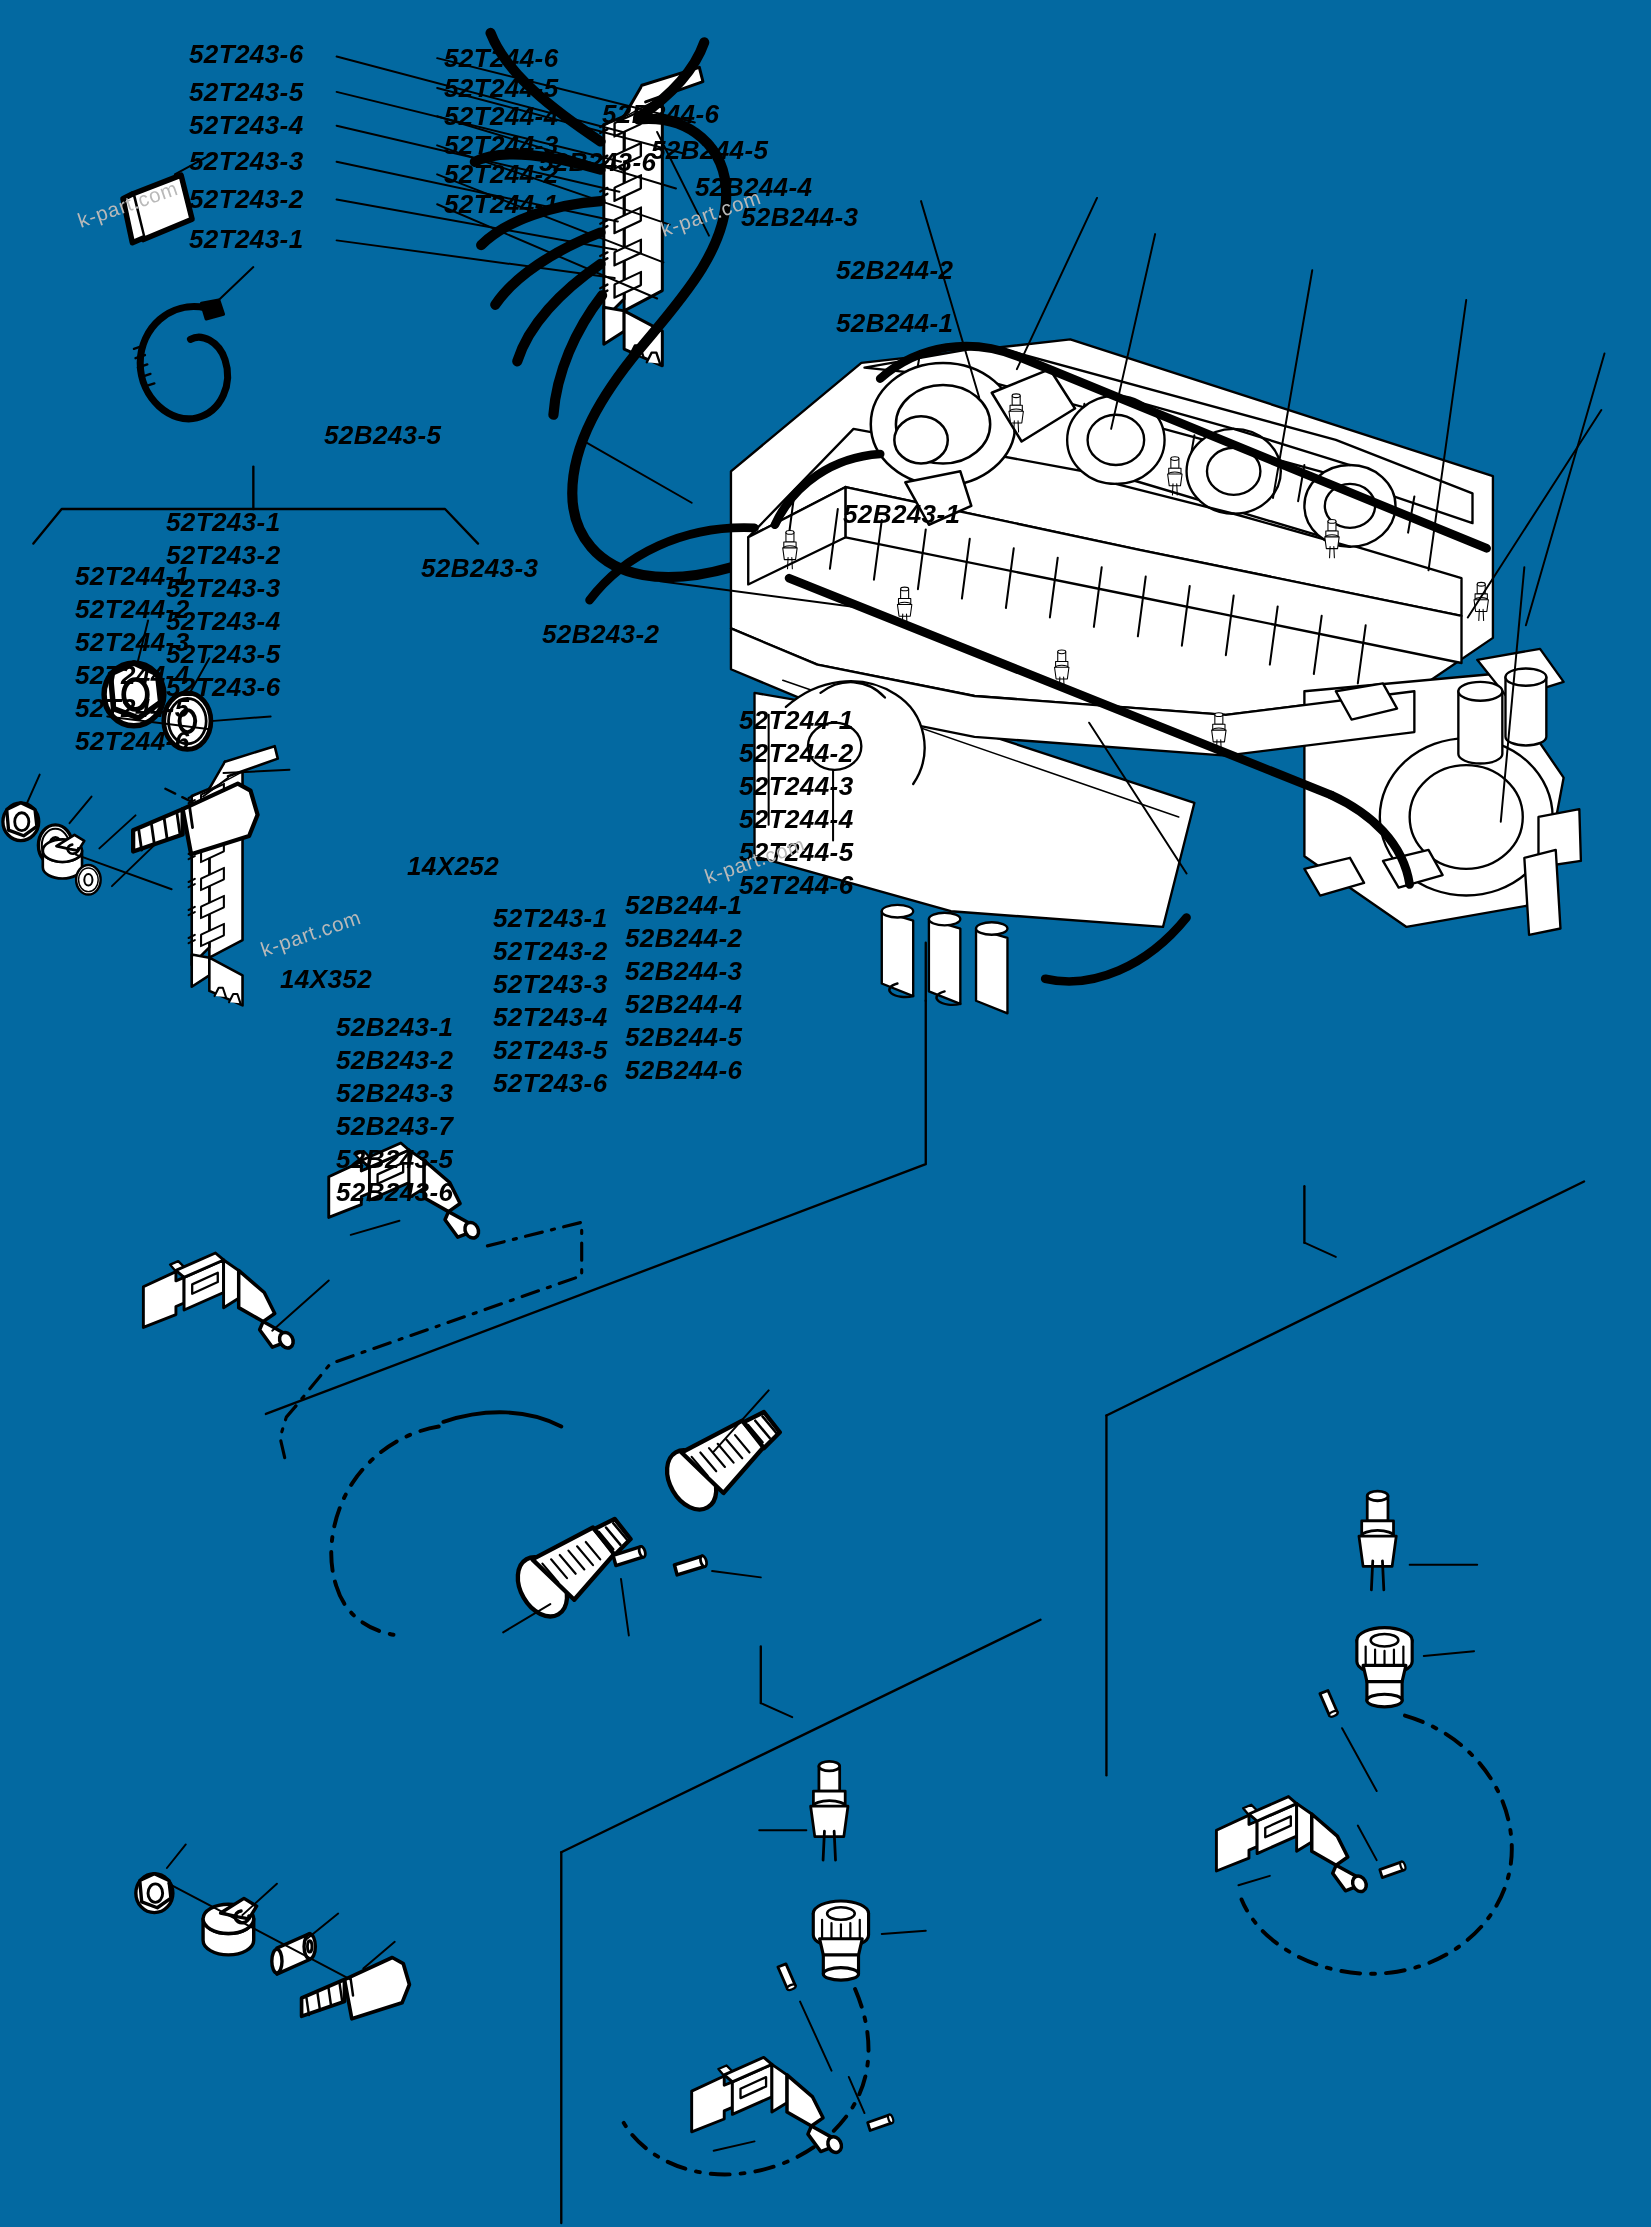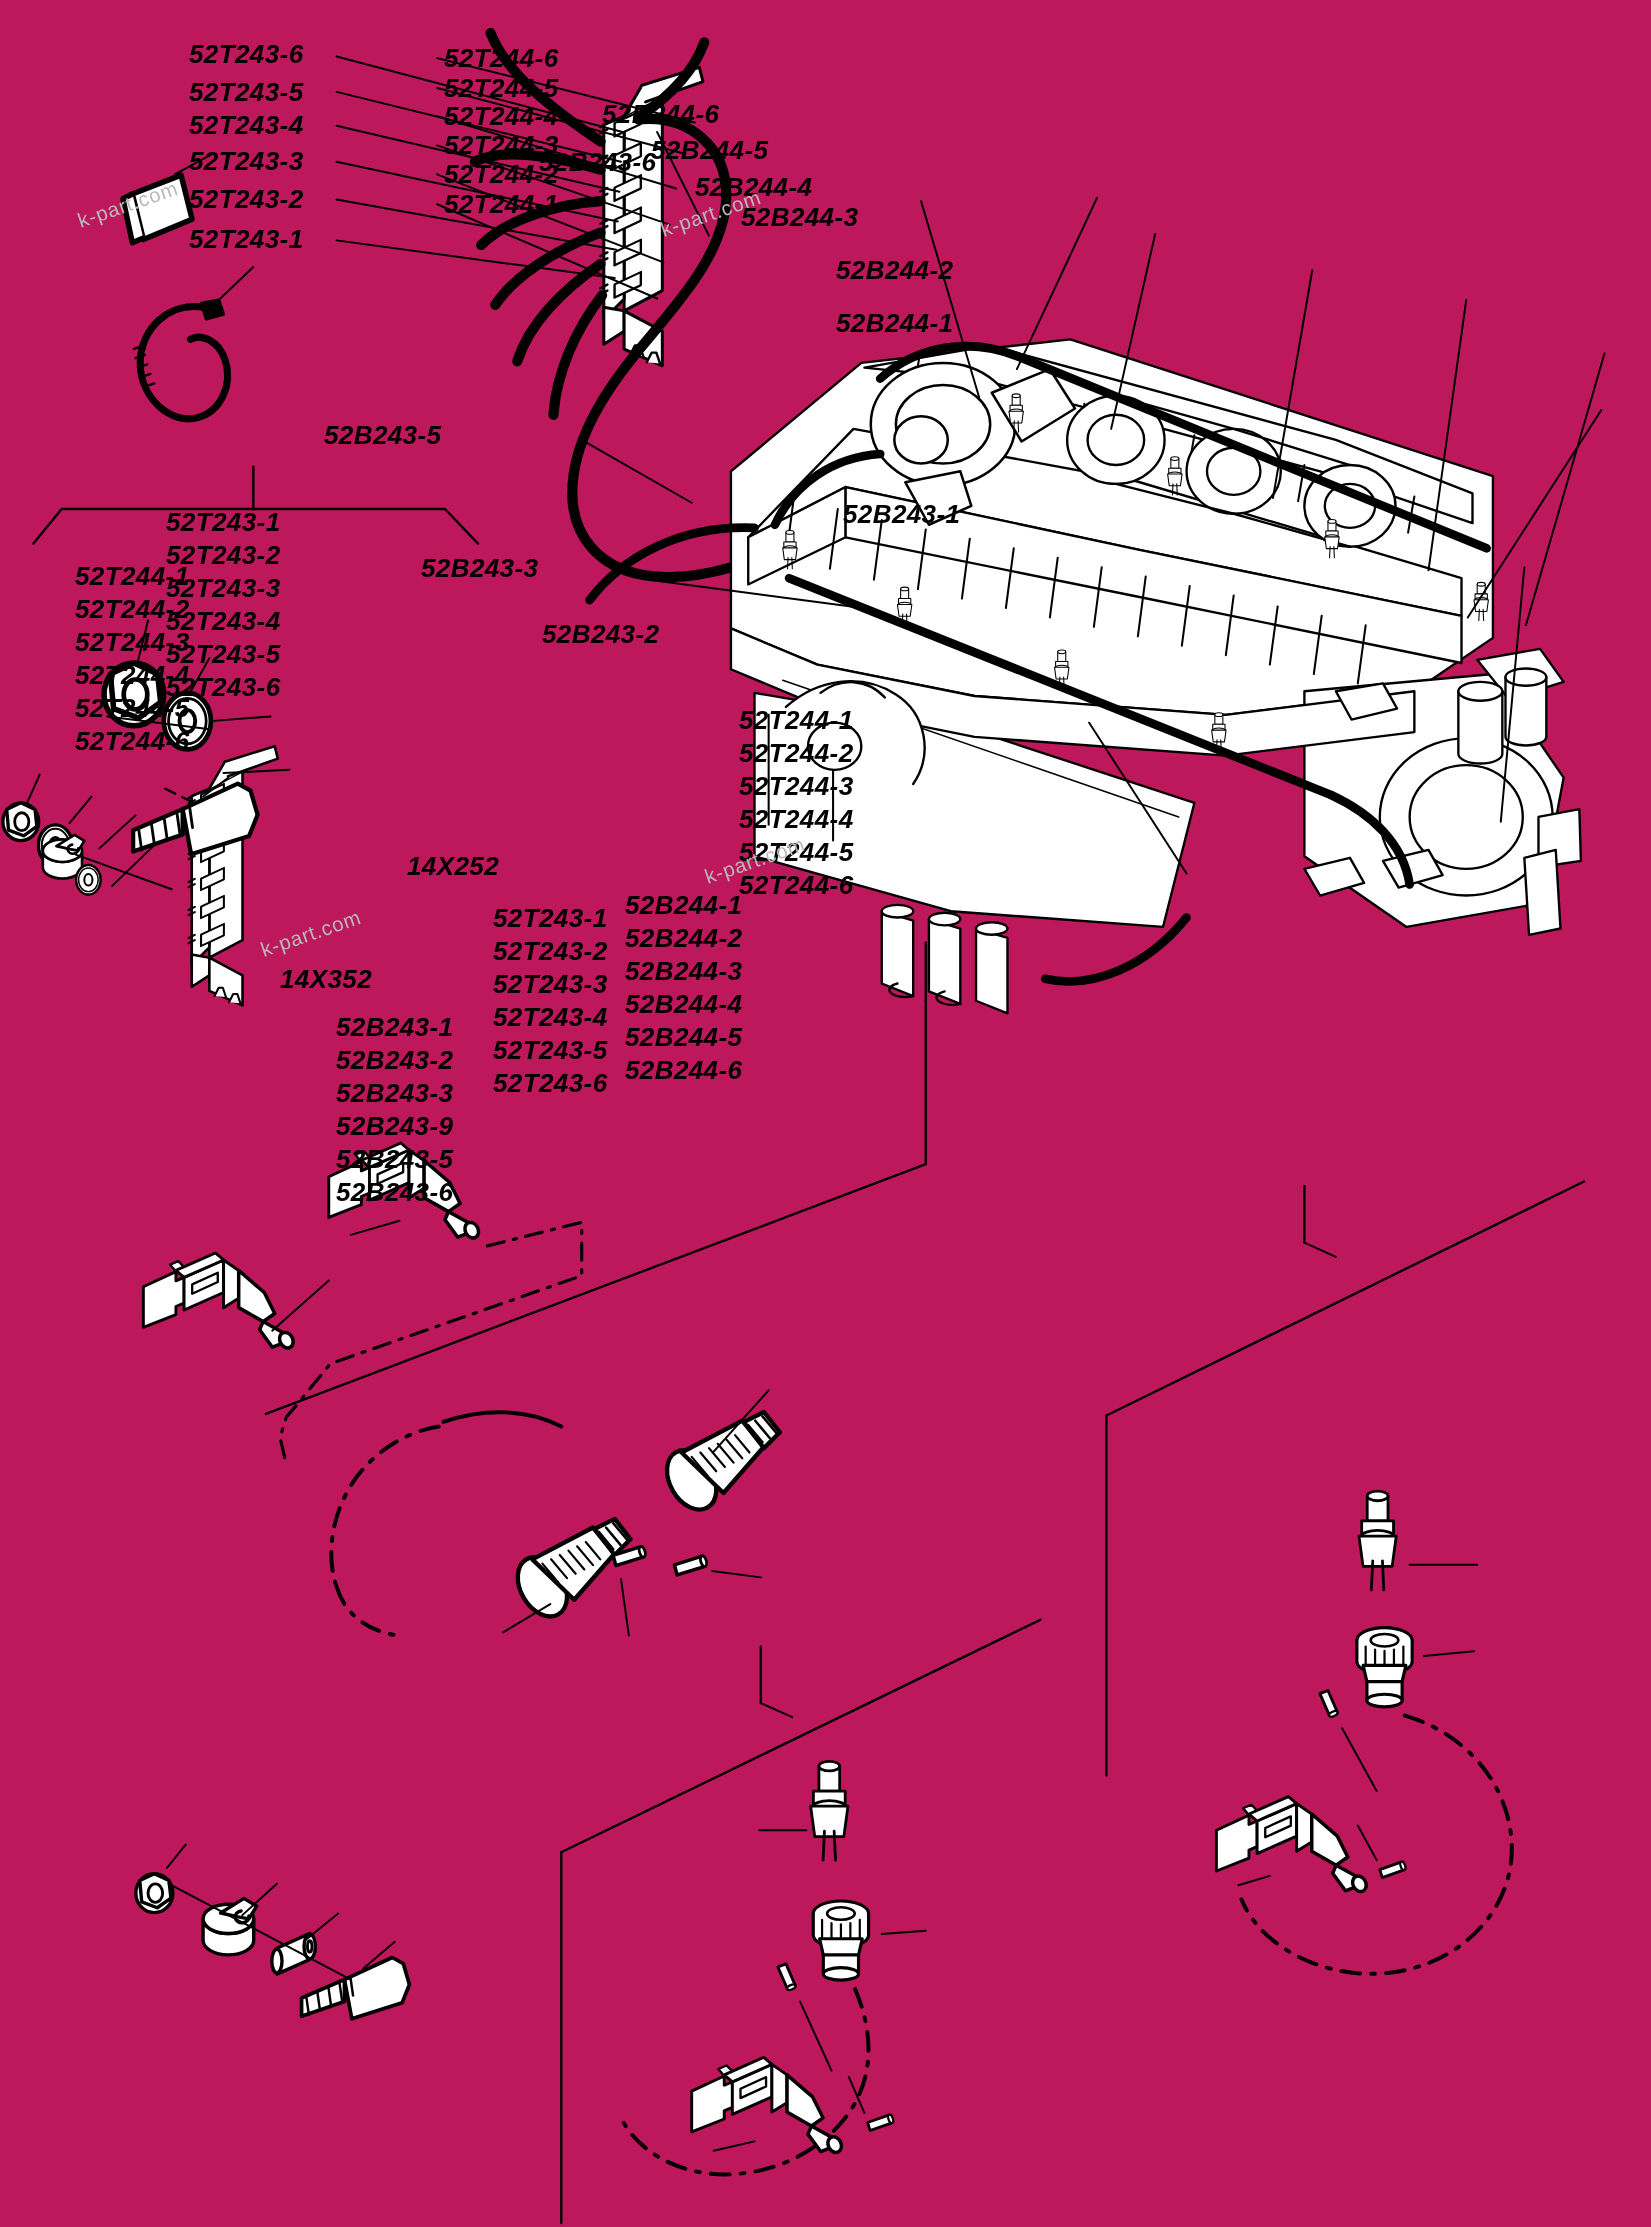--- a/index.html
+++ b/index.html
@@ -1,17 +1,17 @@
 <!DOCTYPE html>
 <html style="font-size:12.6px"><head>
 <meta charset="utf-8">
 <style>
   html,body{margin:0;padding:0;background:#fff;}
   body{font-family:"Liberation Sans",sans-serif;}
-  #sheet{position:relative;width:1652px;height:2227px;background:#be185d;overflow:hidden;}
+  #sheet{position:relative;width:1652px;height:2227px;background:#0369a1;overflow:hidden;}
   #art{position:absolute;inset:0;width:1652px;height:2227px;}
   .lbl{position:absolute;font-family:"Liberation Sans",sans-serif;font-style:italic;font-weight:700;
        font-size:26px;color:#000;white-space:nowrap;letter-spacing:0.4px;line-height:1;}
   .stack{position:absolute;display:flex;flex-direction:column;}
   .stack .lbl{position:static;margin-bottom:7px;}
   .wm{position:absolute;font-family:"Liberation Sans",sans-serif;font-size:20.4px;color:#b9b9b9;
       white-space:nowrap;transform:rotate(-19deg);transform-origin:left top;letter-spacing:0.8px;}
 </style>
 </head>
 <body>
@@ -622,21 +622,21 @@
     <div class="lbl">52T243-3</div>
     <div class="lbl">52T243-4</div>
     <div class="lbl">52T243-5</div>
     <div class="lbl">52T243-6</div>
   </div>
 
   <div class="stack" style="left:336px;top:1014px">
     <div class="lbl">52B243-1</div>
     <div class="lbl">52B243-2</div>
     <div class="lbl">52B243-3</div>
-    <div class="lbl">52B243-9</div>
+    <div class="lbl">52B243-7</div>
     <div class="lbl">52B243-5</div>
     <div class="lbl">52B243-6</div>
   </div>
 
   <div class="stack" style="left:739px;top:707px">
     <div class="lbl">52T244-1</div>
     <div class="lbl">52T244-2</div>
     <div class="lbl">52T244-3</div>
     <div class="lbl">52T244-4</div>
     <div class="lbl">52T244-5</div>

